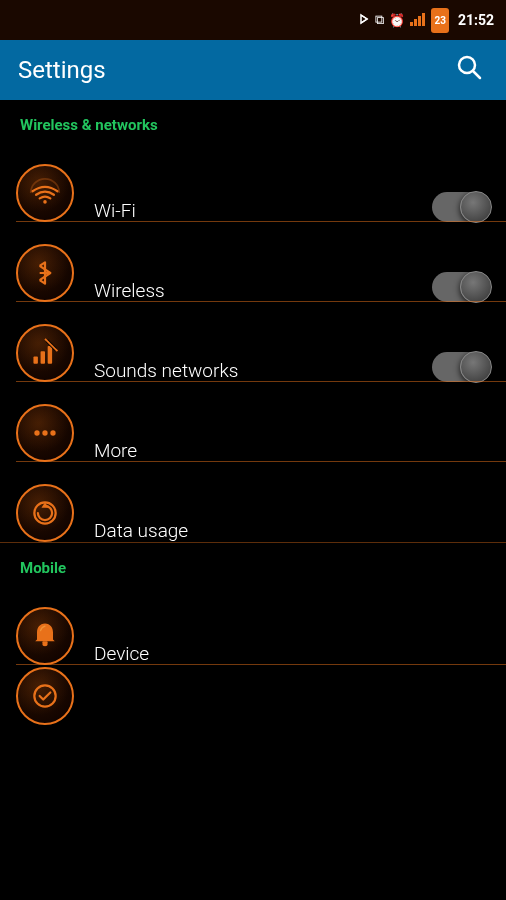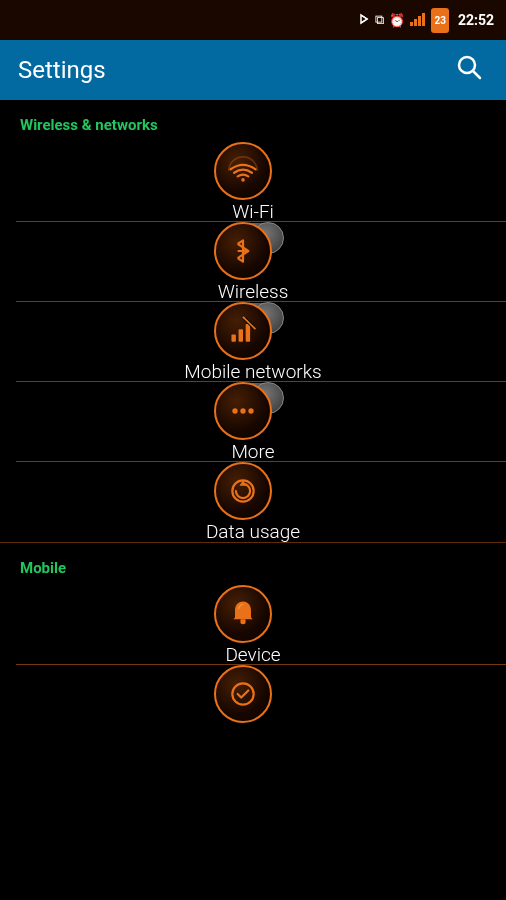--- a/index.html
+++ b/index.html
@@ -80,26 +80,25 @@
     .section-header {
       padding: 16px 20px 8px 20px;
       font-size: 15px;
       font-weight: bold;
       color: #22c55e;
     }
 
     
     .settings-item {
       display: flex;
-      align-items: center;
+      align-items: flex-end;
       padding: 0 16px;
       height: 80px;
       cursor: pointer;
       position: relative;
-      flex-direction: column;
     }
 
     .settings-item::after {
       content: '';
       position: absolute;
       bottom: 0;
       left: 16px;
       right: 0;
       height: 1px;
       background: #e8711a;
@@ -209,21 +208,21 @@
       <svg width="16" height="14" viewBox="0 0 16 14">
         <rect x="0" y="10" width="3" height="4" fill="#e8711a"></rect>
         <rect x="4" y="7" width="3" height="7" fill="#e8711a"></rect>
         <rect x="8" y="4" width="3" height="10" fill="#e8711a"></rect>
         <rect x="12" y="1" width="3" height="13" fill="#e8711a"></rect>
       </svg>
     </span>
 
     <span class="battery-badge">23</span>
 
-    <span class="status-time">22:52</span>
+    <span class="status-time">21:52</span>
   </div>
 </div>
 
 <div class="app-bar">
   <span class="app-title">Settings</span>
   <button class="search-icon-btn">
     <svg width="26" height="26" viewBox="0 0 26 26" fill="none">
       <circle cx="11" cy="11" r="8" stroke="white" stroke-width="2.5"></circle>
       <line x1="17" y1="17" x2="24" y2="24" stroke="white" stroke-width="2.5" stroke-linecap="round"></line>
     </svg>
@@ -271,21 +270,21 @@
       <svg class="icon-svg" viewBox="0 0 36 36">
 
         <rect x="5" y="22" width="5" height="8" rx="1" fill="#e8711a"></rect>
         <rect x="13" y="16" width="5" height="14" rx="1" fill="#e8711a"></rect>
         <rect x="21" y="10" width="5" height="20" rx="1" fill="#e8711a"></rect>
 
         <line x1="20" y1="4" x2="30" y2="14" stroke="#000" stroke-width="4"></line>
         <line x1="18" y1="2" x2="32" y2="16" stroke="#e8711a" stroke-width="2"></line>
       </svg>
     </div>
-    <span class="item-label">Mobile networks</span>
+    <span class="item-label">Sounds networks</span>
     <div class="toggle on">
       <div class="toggle-thumb"></div>
     </div>
   </div>
 
   <div class="settings-item" style="border-bottom: none;">
     <div class="icon-circle">
       <svg class="icon-svg" viewBox="0 0 36 36">
         <circle cx="9" cy="18" r="3" fill="#e8711a"></circle>
         <circle cx="18" cy="18" r="3" fill="#e8711a"></circle>

